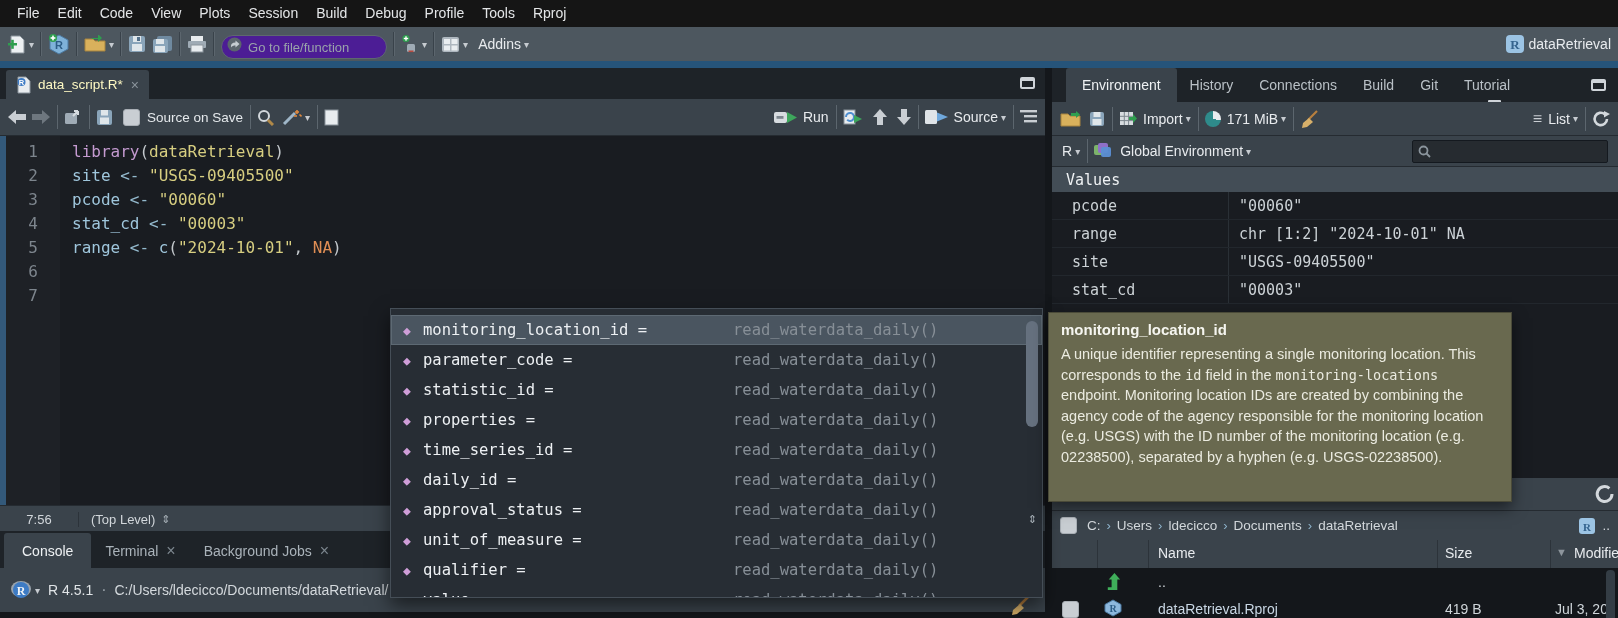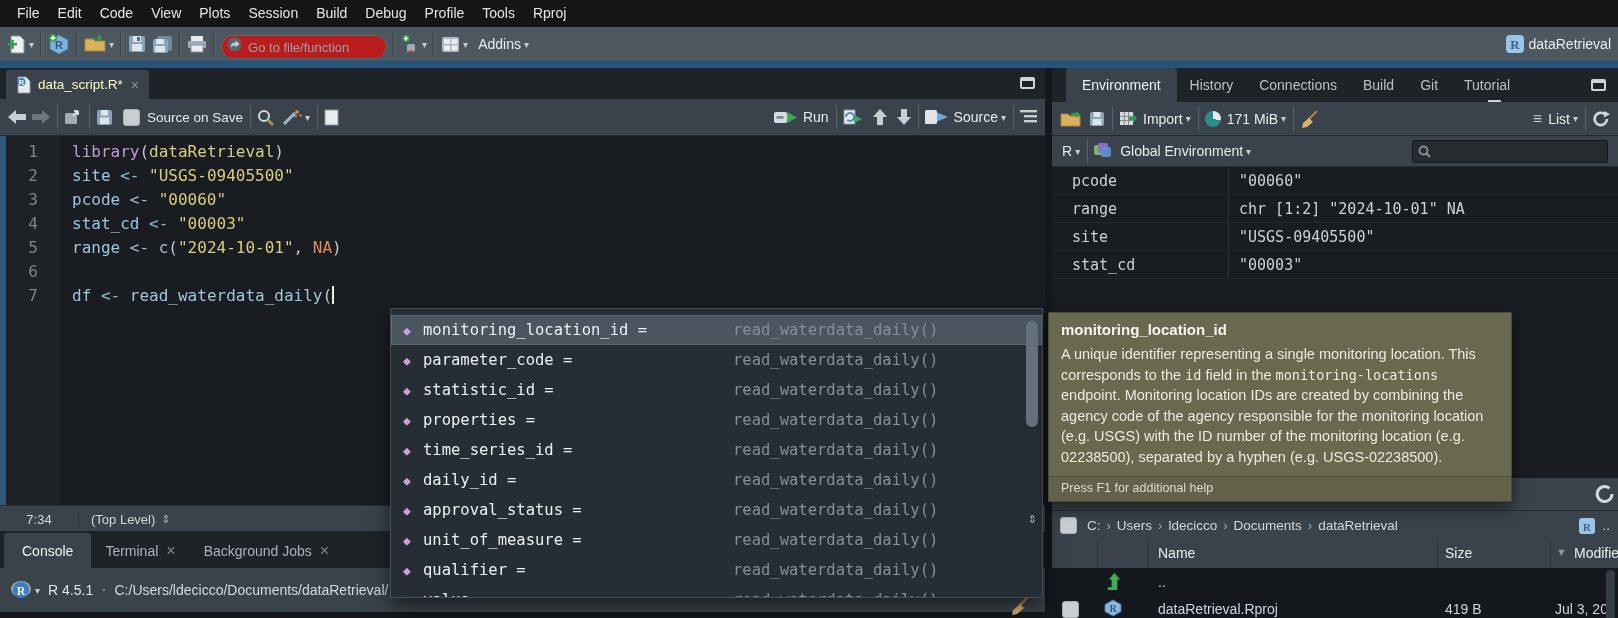--- a/index.html
+++ b/index.html
@@ -12,21 +12,21 @@
   .caret{color:#c6cbd0;font-size:10px;margin-left:3px;}
   .cbx{width:15px;height:15px;background:#c9ced3;border:1px solid #a9afb5;border-radius:3px;flex:0 0 auto;}
 
   
   .menubar{left:0;top:0;width:1618px;height:27px;background:#151515;display:flex;align-items:center;padding-left:8px;box-sizing:border-box;}
   .mitem{color:#e4e6e8;font-size:14px;padding:0 9px;line-height:27px;cursor:default;}
 
   
   .toolbar{left:0;top:27px;width:1618px;height:34px;background:#4d575f;display:flex;align-items:center;padding:0 7px;box-sizing:border-box;}
   .accent{left:0;top:61px;width:1618px;height:7px;background:#26547a;}
-  .goto{width:132px;height:22px;background:#b91c1c;border:1px solid #5e686f;border-radius:12px;color:#aab3ba;
+  .goto{width:132px;height:22px;background:#4c1d95;border:1px solid #5e686f;border-radius:12px;color:#aab3ba;
         font-size:13px;padding:0 6px 0 26px;outline:none;font-family:"Liberation Sans",sans-serif;margin-top:6px;}
   .goto::placeholder{color:#9aa3ab;}
   .tlabel{color:#e8ebee;font-size:14px;margin-left:4px;}
 
   
   .pane{background:#191c21;}
   .chrome{background:#3a434b;}
   .tabbar{background:#1e2328;}
   .tab-active{background:#3a434b;border-radius:3px 3px 0 0;color:#eef1f3;}
   .tab-label{font-size:14px;}
@@ -332,27 +332,26 @@
         <div class="cl"><span class="ln">6</span></div>
         <div class="cl"><span class="ln">7</span></div>
       </div>
       <div style="flex:1;padding:4px 0 0 12px;">
         <div class="cl"><span class="tk-kw">library</span><span class="tk-pl">(</span><span class="tk-str">dataRetrieval</span><span class="tk-pl">)</span></div>
         <div class="cl"><span class="tk-id">site </span><span class="tk-op">&lt;- </span><span class="tk-str">"USGS-09405500"</span></div>
         <div class="cl"><span class="tk-id">pcode </span><span class="tk-op">&lt;- </span><span class="tk-str">"00060"</span></div>
         <div class="cl"><span class="tk-id">stat_cd </span><span class="tk-op">&lt;- </span><span class="tk-str">"00003"</span></div>
         <div class="cl"><span class="tk-id">range </span><span class="tk-op">&lt;- </span><span class="tk-id">c</span><span class="tk-pl">(</span><span class="tk-str">"2024-10-01"</span><span class="tk-pl">, </span><span class="tk-na">NA</span><span class="tk-pl">)</span></div>
         <div class="cl"></div>
-        <div class="cl"><span class="tk-id">df </span><span class="tk-op">&lt;- </span><span class="tk-id">read_waterdata_daily</span><span class="tk-pl">(</span><span class="cursor"></span></div>
       </div>
       <div style="width:15px;background:#191c21;position:relative;"></div>
     </div>
 
     <div class="abs chrome flex" style="left:0;top:437px;width:100%;height:26px;border-top:1px solid #252b31;font-size:13px;color:#d2d7db;">
-      <span style="width:78px;text-align:center;border-right:1px solid #2c333a;">7:34</span>
+      <span style="width:78px;text-align:center;border-right:1px solid #2c333a;">7:56</span>
       <span style="margin-left:12px;">(Top Level)</span>
       <span style="font-size:11px;margin-left:6px;color:#aab3ba;">⇕</span>
       <span style="margin-left:auto;margin-right:8px;font-size:11px;color:#aab3ba;z-index:45;position:relative;">⇕</span>
     </div>
   </div>
 
   <div class="abs" style="left:0;top:531px;width:1045px;height:87px;background:#1e2328;">
     <div class="abs flex" style="left:4px;top:2px;height:35px;">
       <div class="tab-active flex" style="height:35px;padding:0 18px;">
           <span class="tab-label">Console</span>
@@ -487,20 +486,21 @@
         <span class="ic" style="position:absolute;left:6px;">
             <svg width="13" height="13">
               <circle cx="5.5" cy="5.5" r="4" fill="none" stroke="#8a949c" stroke-width="1.8"></circle>
               <line x1="8.5" y1="8.5" x2="12" y2="12" stroke="#8a949c" stroke-width="1.8"></line>
             </svg>
           </span>
         <input style="width: 166px; height: 21px; background: rgb(38, 43, 48); border: 1px solid rgb(20, 25, 31); border-radius: 2px; color: rgb(211, 216, 220); padding: 0px 4px 0px 24px; outline: none; font-size: 13px; font-family: &quot;Liberation Sans&quot;, sans-serif;">
       </span>
     </div>
     <div class="abs" style="left:0;top:99px;width:100%;bottom:0;background:#191c21;">
+      <div style="height:25px;background:#434d56;display:flex;align-items:center;padding-left:14px;font-family:'DejaVu Sans Mono',monospace;font-size:15px;color:#eef1f3;">Values</div>
       <div class="envrow">
           <span class="envname">pcode</span>
           <span class="envval">"00060"</span>
         </div>
       <div class="envrow">
           <span class="envname">range</span>
           <span class="envval">chr [1:2] "2024-10-01" NA</span>
         </div>
       <div class="envrow">
           <span class="envname">site</span>
@@ -625,16 +625,15 @@
         <span class="dia">◆</span>
         <span>value = </span>
         <span class="ctx">read_waterdata_daily()</span>
       </div>
     <span class="pscroll"></span>
   </div>
 
   <div class="abs tooltip">
     <div class="tt-title">monitoring_location_id</div>
     <div class="tt-body"><span>A unique identifier representing a single monitoring location. This corresponds to the </span><span class="tt-code">id</span><span> field in the </span><span class="tt-code">monitoring-locations</span><span> endpoint. Monitoring location IDs are created by combining the agency code of the agency responsible for the monitoring location (e.g. USGS) with the ID number of the monitoring location (e.g. 02238500), separated by a hyphen (e.g. USGS-02238500).</span></div>
-    <div class="tt-footer">Press F1 for additional help</div>
   </div>
 
 </div>
 
 </body></html>

